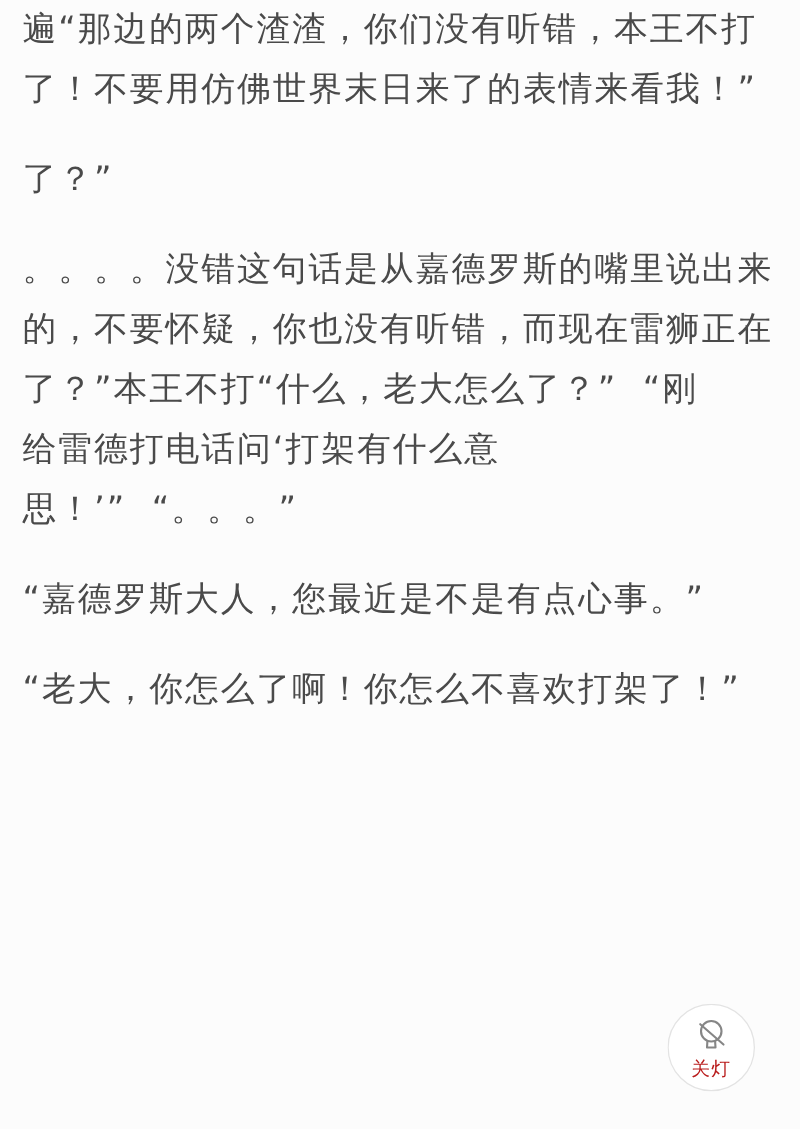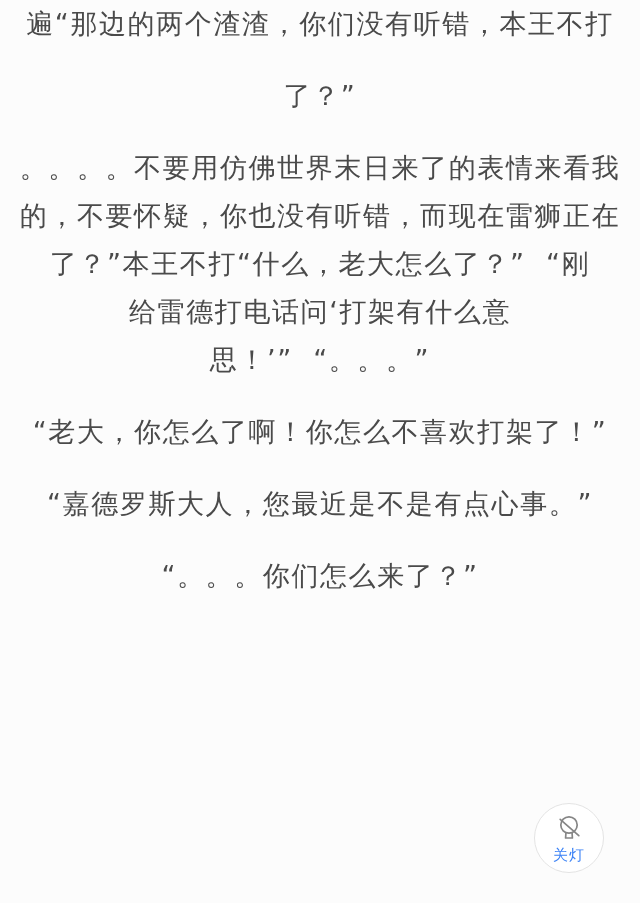--- a/index.html
+++ b/index.html
@@ -19,84 +19,81 @@
     font-weight: 400;
   }
   .paragraph {
     margin: 0 0 24px 0;
   }
   .line {
     white-space: pre;
     line-height: 48px;
     height: 48px;
     overflow: visible;
-    text-align: center;
   }
   .lamp-btn {
     position: fixed;
     right: 36px;
     bottom: 30px;
     width: 70px;
     height: 70px;
     border-radius: 50%;
     background: rgba(255,255,255,0.93);
     border: 1px solid #e3e3e3;
     box-sizing: border-box;
     display: flex;
     flex-direction: column;
     align-items: center;
     justify-content: center;
-    color: #3b82f6;
+    color: #b91c1c;
     cursor: pointer;
   }
   .lamp-btn svg {
     display: block;
     margin-top: 2px;
   }
   .lamp-label {
     font-size: 15px;
     letter-spacing: 1px;
     line-height: 19px;
     margin-top: 1px;
   }
 </style>
 </head>
 <body>
 
 <div class="reader">
 
   <div class="paragraph">
     <div class="line">遍“那边的两个渣渣，你们没有听错，本王不打</div>
+    <div class="line">了！不要用仿佛世界末日来了的表情来看我！”</div>
   </div>
 
   <div class="paragraph">
     <div class="line">了？”</div>
   </div>
 
 
   <div class="paragraph">
-    <div class="line">。。。。不要用仿佛世界末日来了的表情来看我</div>
+    <div class="line">。。。。没错这句话是从嘉德罗斯的嘴里说出来</div>
     <div class="line">的，不要怀疑，你也没有听错，而现在雷狮正在</div>
     <div class="line">了？”本王不打“什么，老大怎么了？”  “刚</div>
     <div class="line">给雷德打电话问‘打架有什么意</div>
     <div class="line">思！’”  “。。。”</div>
   </div>
 
 
   <div class="paragraph">
-    <div class="line">“老大，你怎么了啊！你怎么不喜欢打架了！”</div>
-  </div>
-
-  <div class="paragraph">
     <div class="line">“嘉德罗斯大人，您最近是不是有点心事。”</div>
   </div>
 
   <div class="paragraph">
-    <div class="line">“。。。你们怎么来了？”</div>
+    <div class="line">“老大，你怎么了啊！你怎么不喜欢打架了！”</div>
   </div>
+
 
 </div>
 
 <div class="lamp-btn">
   <svg width="32" height="32" viewBox="0 0 32 32" fill="none" stroke="#868686" stroke-width="1.7" stroke-linecap="round" stroke-linejoin="round">
     <circle cx="16" cy="12" r="8.2"></circle>
     <path d="M12.9 20.2 L12.6 25 H19.4 L19.1 20.2"></path>
     <line x1="7.2" y1="6.4" x2="25.8" y2="22.6"></line>
   </svg>
   <span class="lamp-label">关灯</span>

